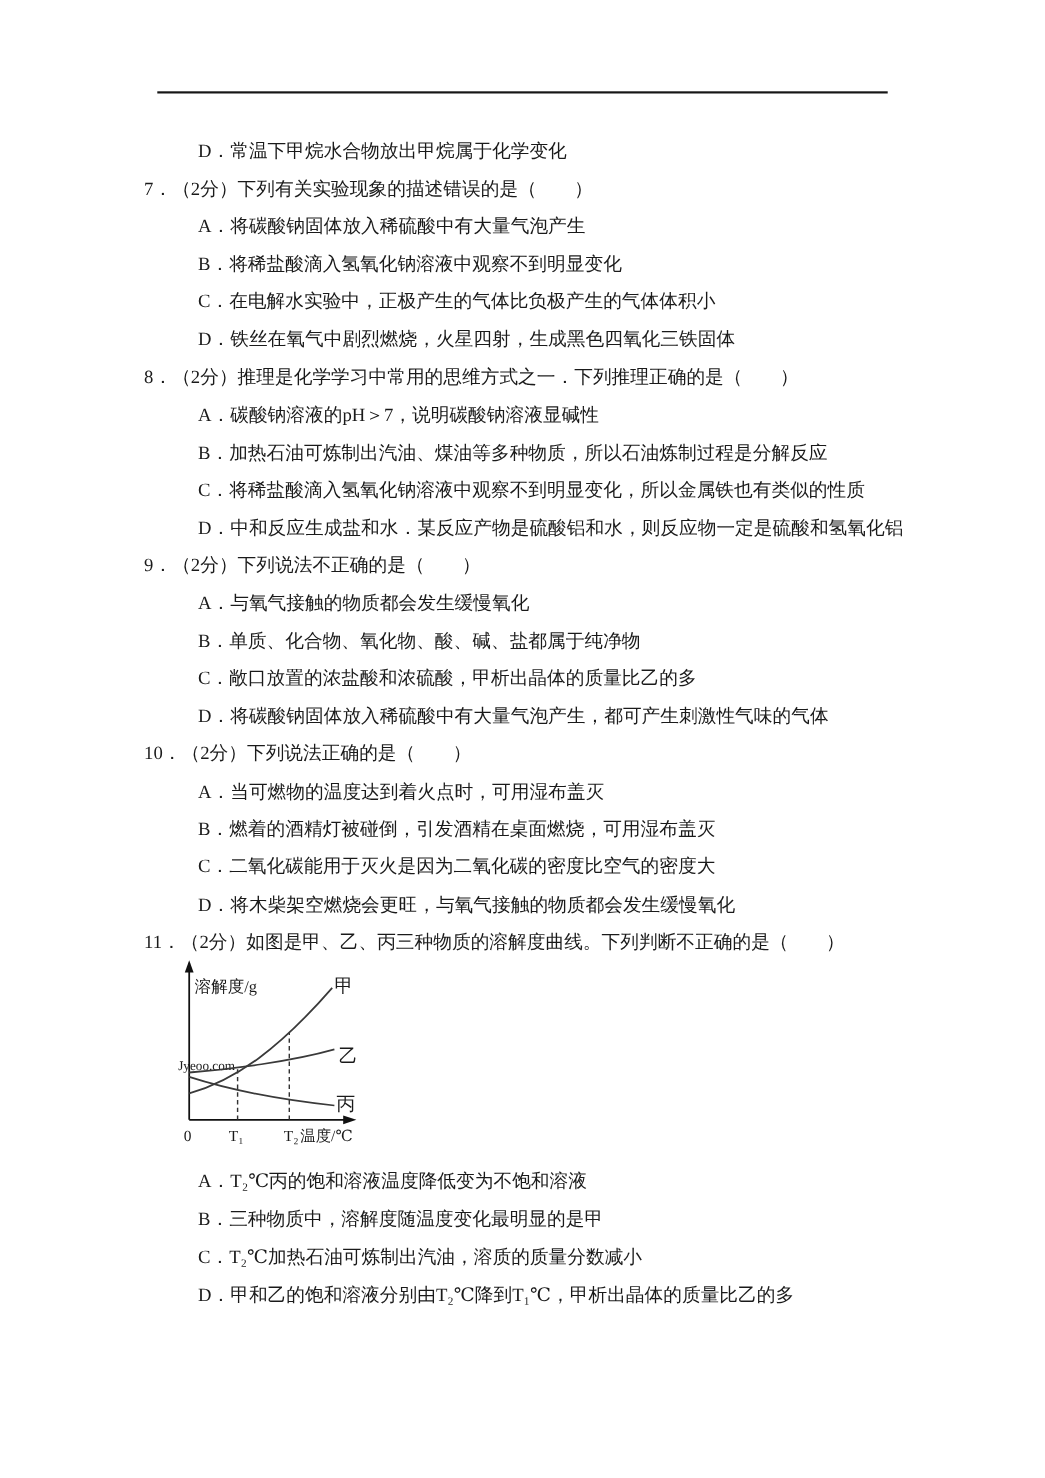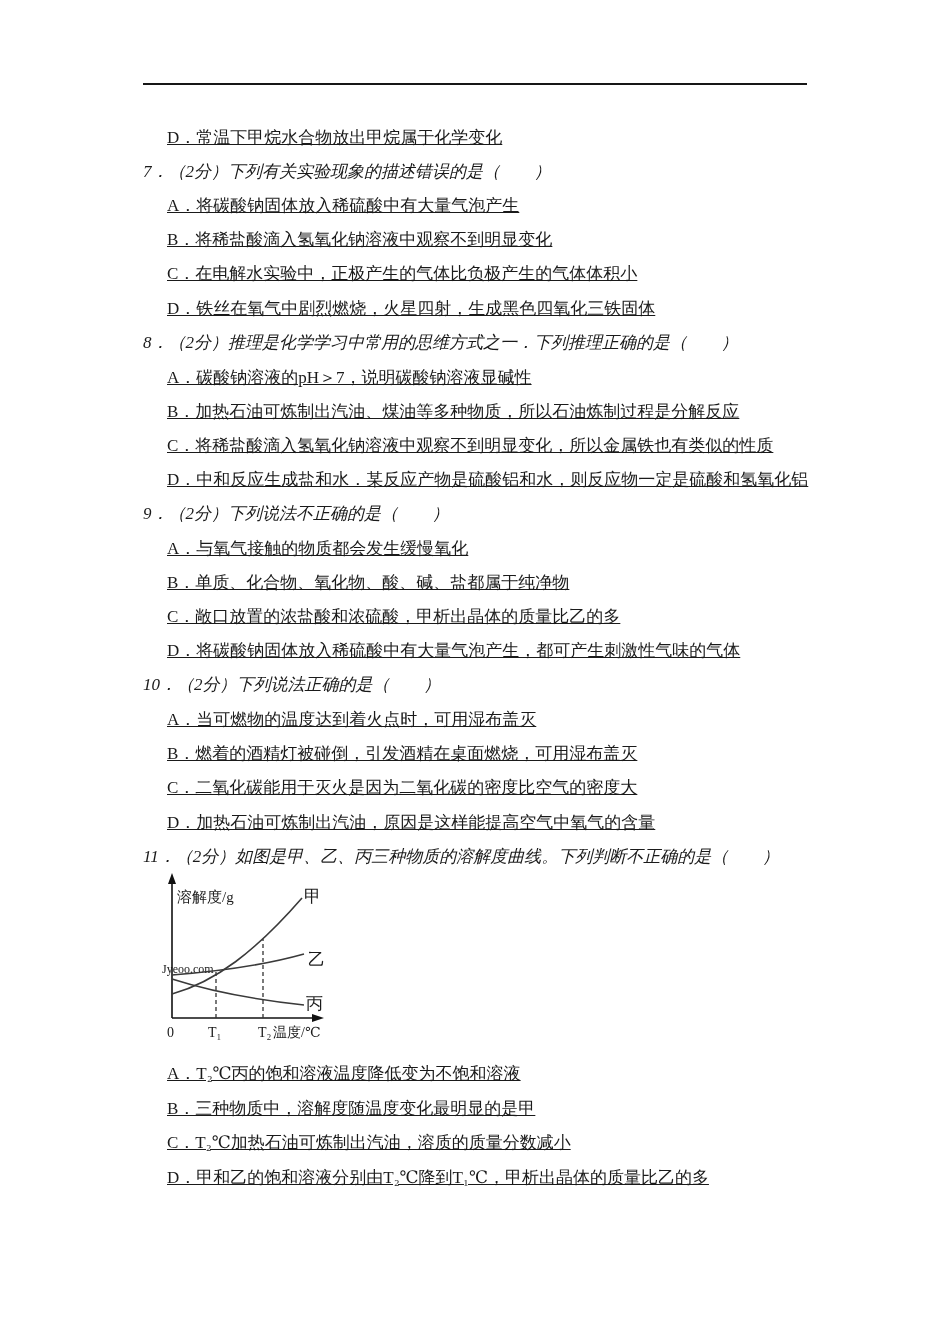--- a/index.html
+++ b/index.html
@@ -10,22 +10,22 @@
     color:#1a1a1a;
   }
   .rule{
     position:absolute;left:143px;top:83px;width:664px;height:0;
     border-top:2px solid #161616;
   }
   .line{
     position:absolute;white-space:nowrap;
     font-size:17px;line-height:23px;height:23px;
   }
-  .q{left:143px;font-style:italic;}
-  .opt{left:167px;text-decoration:underline;}
+  .q{left:131px;}
+  .opt{left:180px;}
   .chart{position:absolute;left:160px;top:872px;width:180px;height:175px;}
   svg text{font-family:"Liberation Serif","DejaVu Serif",serif;fill:#1a1a1a;}
 </style>
 </head>
 <body>
 
 <div class="rule"></div>
 
 <div class="line opt" style="top:126px">D．常温下甲烷水合物放出甲烷属于化学变化</div>
 
@@ -44,21 +44,21 @@
 <div class="line q" style="top:502px">9．（2分）下列说法不正确的是（　　）</div>
 <div class="line opt" style="top:537px">A．与氧气接触的物质都会发生缓慢氧化</div>
 <div class="line opt" style="top:571px">B．单质、化合物、氧化物、酸、碱、盐都属于纯净物</div>
 <div class="line opt" style="top:605px">C．敞口放置的浓盐酸和浓硫酸，甲析出晶体的质量比乙的多</div>
 <div class="line opt" style="top:639px">D．将碳酸钠固体放入稀硫酸中有大量气泡产生，都可产生刺激性气味的气体</div>
 
 <div class="line q" style="top:673px">10．（2分）下列说法正确的是（　　）</div>
 <div class="line opt" style="top:708px">A．当可燃物的温度达到着火点时，可用湿布盖灭</div>
 <div class="line opt" style="top:742px">B．燃着的酒精灯被碰倒，引发酒精在桌面燃烧，可用湿布盖灭</div>
 <div class="line opt" style="top:776px">C．二氧化碳能用于灭火是因为二氧化碳的密度比空气的密度大</div>
-<div class="line opt" style="top:811px">D．加热石油可炼制出汽油，原因是这样能提高空气中氧气的含量</div>
+<div class="line opt" style="top:811px">D．将木柴架空燃烧会更旺，与氧气接触的物质都会发生缓慢氧化</div>
 
 <div class="line q" style="top:845px">11．（2分）如图是甲、乙、丙三种物质的溶解度曲线。下列判断不正确的是（　　）</div>
 
 <svg class="chart" viewBox="0 0 180 175" xmlns="http://www.w3.org/2000/svg">
 
   <text x="2" y="101" font-size="12" fill="#e3e3e3">Jyeoo.com</text>
 
   <line x1="12" y1="4" x2="12" y2="146" stroke="#111" stroke-width="1.6"></line>
   <line x1="12" y1="146" x2="160" y2="146" stroke="#111" stroke-width="1.6"></line>
   <polygon points="12,1 8,12 16,12" fill="#111"></polygon>

